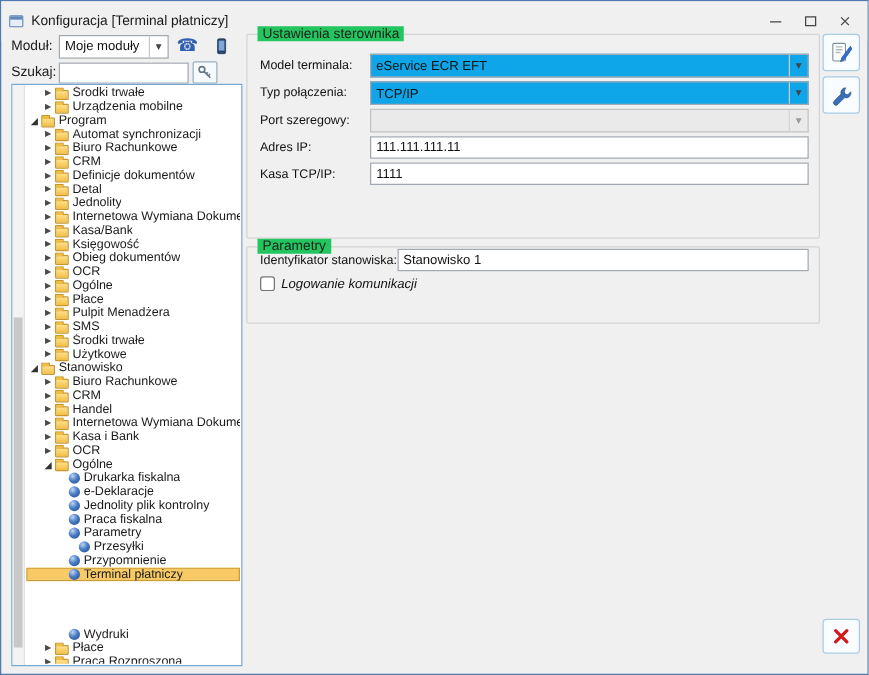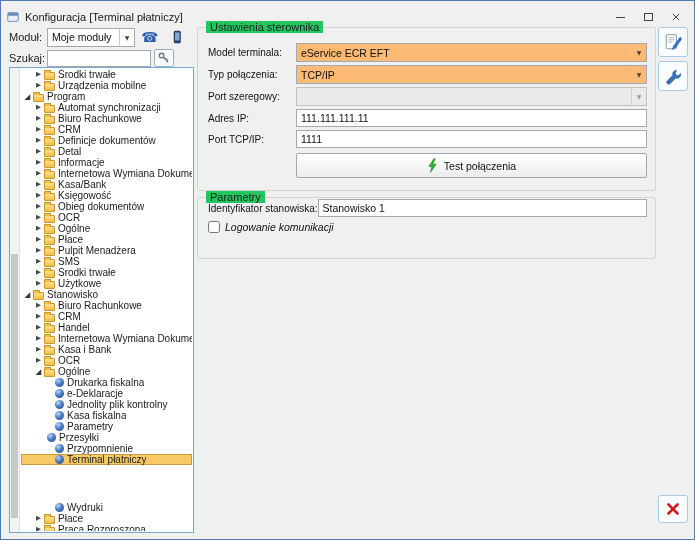--- a/index.html
+++ b/index.html
@@ -28,21 +28,21 @@
   }
   .min-glyph { width: 9px; height: 1px; background: #444; display: inline-block; }
   .max-glyph { width: 9px; height: 8px; border: 1px solid #444; display: inline-block; }
   
   .toolbar { position: absolute; left: 8px; top: 26px; }
   .tb-row { display: flex; align-items: center; height: 20px; }
   .tb-row + .tb-row { margin-top: 1px; }
   .tb-lbl { width: 38px; font-size: 11px; color: #1a1a1a; }
   .combo {
     position: relative; display: flex; align-items: center;
-    background: #fdba74; border: 1px solid #a3a9b1; height: 19px;
+    background: #0ea5e9; border: 1px solid #a3a9b1; height: 19px;
   }
   .combo-text { padding-left: 4px; font-size: 10.5px; color: #111; white-space: nowrap; overflow: hidden; flex: 1; }
   .combo-arrow {
     width: 15px; align-self: stretch; display: flex; align-items: center; justify-content: center;
     border-left: 1px solid #c9c9c9; font-size: 6px; color: #444;
     font-family: "DejaVu Sans", sans-serif; flex: 0 0 15px;
   }
   .module-combo { width: 88px; background: #fff; }
   .icon-btn { width: 24px; height: 21px; border: none; background: transparent; display: flex; align-items: center; justify-content: center; margin-left: 3px; cursor: default; }
   .phone-glyph { font-family: "DejaVu Sans", sans-serif; font-size: 14px; color: #2f5fae; line-height: 1; }
@@ -230,21 +230,21 @@
           <span class="tree-label">Definicje dokumentów</span>
         </div>
         <div class="tree-row" style="padding-left: 13px;">
           <span class="tree-arrow">▶</span>
           <span class="tree-ico folder"></span>
           <span class="tree-label">Detal</span>
         </div>
         <div class="tree-row" style="padding-left: 13px;">
           <span class="tree-arrow">▶</span>
           <span class="tree-ico folder"></span>
-          <span class="tree-label">Informacje</span>
+          <span class="tree-label">Jednolity</span>
         </div>
         <div class="tree-row" style="padding-left: 13px;">
           <span class="tree-arrow">▶</span>
           <span class="tree-ico folder"></span>
           <span class="tree-label">Internetowa Wymiana Dokument...</span>
         </div>
         <div class="tree-row" style="padding-left: 13px;">
           <span class="tree-arrow">▶</span>
           <span class="tree-ico folder"></span>
           <span class="tree-label">Kasa/Bank</span>
@@ -345,28 +345,28 @@
           <span class="tree-label">e-Deklaracje</span>
         </div>
         <div class="tree-row" style="padding-left: 24px;">
           <span class="tree-arrow"></span>
           <span class="tree-ico sphere"></span>
           <span class="tree-label">Jednolity plik kontrolny</span>
         </div>
         <div class="tree-row" style="padding-left: 24px;">
           <span class="tree-arrow"></span>
           <span class="tree-ico sphere"></span>
-          <span class="tree-label">Kasa fiskalna</span>
+          <span class="tree-label">Praca fiskalna</span>
         </div>
         <div class="tree-row" style="padding-left: 24px;">
           <span class="tree-arrow"></span>
           <span class="tree-ico sphere"></span>
           <span class="tree-label">Parametry</span>
         </div>
-        <div class="tree-row" style="padding-left: 16px;">
+        <div class="tree-row" style="padding-left: 32px;">
           <span class="tree-arrow"></span>
           <span class="tree-ico sphere"></span>
           <span class="tree-label">Przesyłki</span>
         </div>
         <div class="tree-row" style="padding-left: 24px;">
           <span class="tree-arrow"></span>
           <span class="tree-ico sphere"></span>
           <span class="tree-label">Przypomnienie</span>
         </div>
         <div class="tree-row selected" style="padding-left: 24px;">
@@ -423,31 +423,22 @@
       <div class="combo fcombo disabled">
         <span class="combo-text"></span>
         <span class="combo-arrow">▼</span>
       </div>
     </div>
     <div class="frow">
       <span class="flabel">Adres IP:</span>
       <input class="finput" value="111.111.111.11" style="">
     </div>
     <div class="frow">
-      <span class="flabel">Port TCP/IP:</span>
+      <span class="flabel">Kasa TCP/IP:</span>
       <input class="finput" value="1111" style="">
-    </div>
-    <div class="frow">
-      <span class="flabel"></span>
-      <button class="test-btn">
-        <svg width="11" height="15" viewBox="0 0 12 16">
-          <path d="M7.5 0.5 L2 9 H5.2 L3.8 15.5 L10 6.5 H6.5 L9 0.5 Z" fill="#33b52f" stroke="#157a12" stroke-width="0.6"></path>
-        </svg>
-        <span>Test połączenia</span>
-      </button>
     </div>
   </div>
 
   <div class="group group-params">
     <span class="group-title">Parametry</span>
     <div class="frow first" style="margin-top:1px;">
       <span class="flabel">Identyfikator stanowiska:</span>
       <input class="finput" value="Stanowisko 1" style="">
     </div>
     <div class="frow checkrow">

